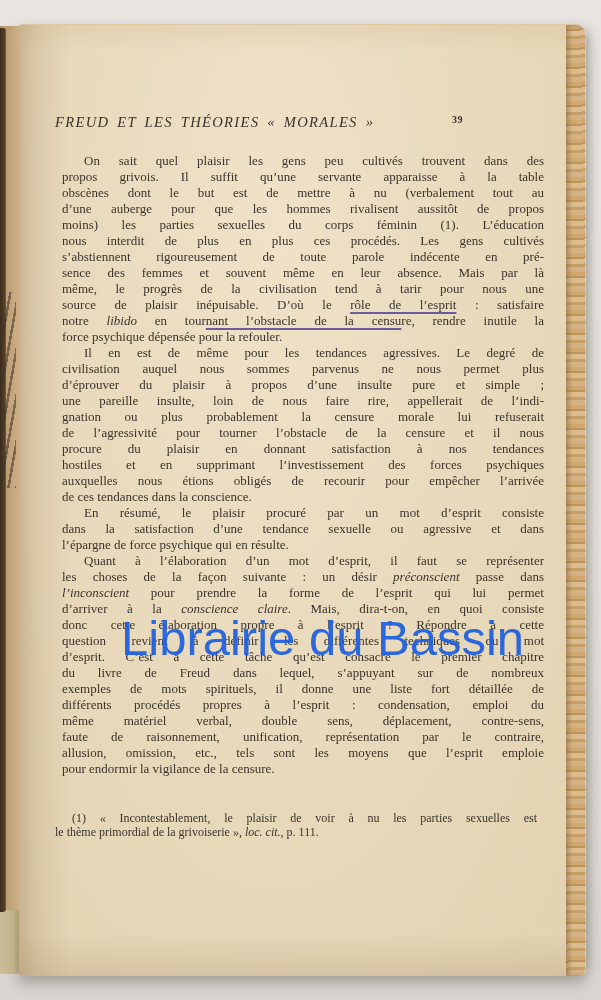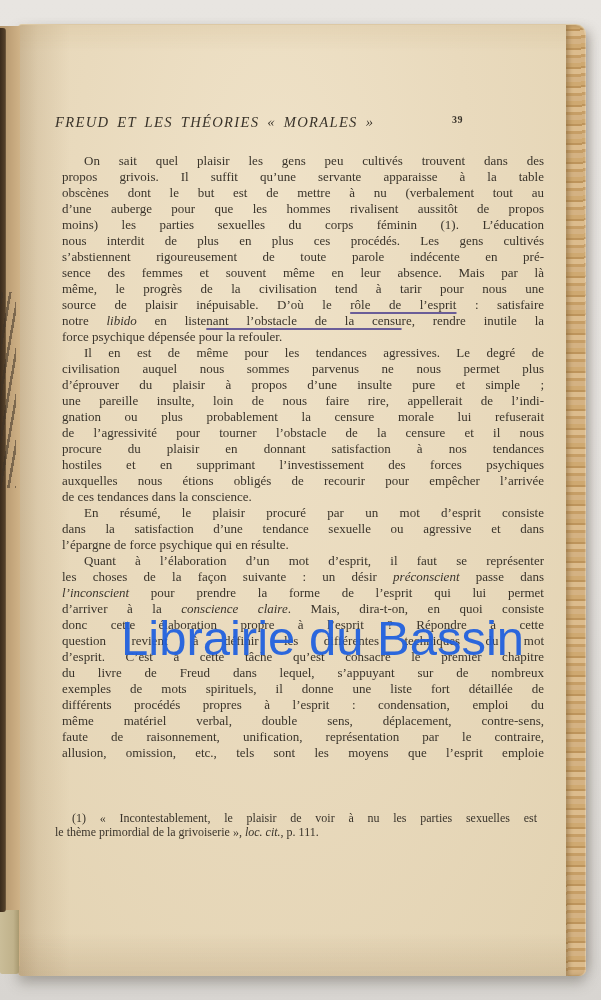--- a/index.html
+++ b/index.html
@@ -111,21 +111,21 @@
         <div class="line ind"><span>On sait quel plaisir les gens peu cultivés trouvent dans des</span></div>
         <div class="line"><span>propos grivois. Il suffit qu’une servante apparaisse à la table</span></div>
         <div class="line"><span>obscènes dont le but est de mettre à nu (verbalement tout au</span></div>
         <div class="line"><span>d’une auberge pour que les hommes rivalisent aussitôt de propos</span></div>
         <div class="line"><span>moins) les parties sexuelles du corps féminin (1). L’éducation</span></div>
         <div class="line"><span>nous interdit de plus en plus ces procédés. Les gens cultivés</span></div>
         <div class="line"><span>s’abstiennent rigoureusement de toute parole indécente en pré-</span></div>
         <div class="line"><span>sence des femmes et souvent même en leur absence. Mais par là</span></div>
         <div class="line"><span>même, le progrès de la civilisation tend à tarir pour nous une</span></div>
         <div class="line"><span>source de plaisir inépuisable. D’où le </span><span class="ul">rôle de l’esprit</span><span> : satisfaire</span></div>
-        <div class="line"><span>notre </span><span class="it">libido</span><span> en liste</span><span class="ul">nant l’obstacle de la censu</span><span>re, rendre inutile la</span></div>
+        <div class="line"><span>notre </span><span class="it">libido</span><span> en tour</span><span class="ul">nant l’obstacle de la censu</span><span>re, rendre inutile la</span></div>
         <div class="line nj"><span>force psychique dépensée pour la refouler.</span></div>
         <div class="line ind"><span>Il en est de même pour les tendances agressives. Le degré de</span></div>
         <div class="line"><span>civilisation auquel nous sommes parvenus ne nous permet plus</span></div>
         <div class="line"><span>d’éprouver du plaisir à propos d’une insulte pure et simple ;</span></div>
         <div class="line"><span>une pareille insulte, loin de nous faire rire, appellerait de l’indi-</span></div>
         <div class="line"><span>gnation ou plus probablement la censure morale lui refuserait</span></div>
         <div class="line"><span>de l’agressivité pour tourner l’obstacle de la censure et il nous</span></div>
         <div class="line"><span>procure du plaisir en donnant satisfaction à nos tendances</span></div>
         <div class="line"><span>hostiles et en supprimant l’investissement des forces psychiques</span></div>
         <div class="line"><span>auxquelles nous étions obligés de recourir pour empêcher l’arrivée</span></div>
@@ -139,20 +139,21 @@
         <div class="line"><span>d’arriver à la </span><span class="it">conscience claire</span><span>. Mais, dira-t-on, en quoi consiste</span></div>
         <div class="line"><span>donc cette élaboration propre à l’esprit ? Répondre à cette</span></div>
         <div class="line"><span>question revient à définir les différentes techniques du mot</span></div>
         <div class="line"><span>d’esprit. C’est à cette tâche qu’est consacré le premier chapitre</span></div>
         <div class="line"><span>du livre de Freud dans lequel, s’appuyant sur de nombreux</span></div>
         <div class="line"><span>exemples de mots spirituels, il donne une liste fort détaillée de</span></div>
         <div class="line"><span>différents procédés propres à l’esprit : condensation, emploi du</span></div>
         <div class="line"><span>même matériel verbal, double sens, déplacement, contre-sens,</span></div>
         <div class="line"><span>faute de raisonnement, unification, représentation par le contraire,</span></div>
         <div class="line"><span>allusion, omission, etc., tels sont les moyens que l’esprit emploie</span></div>
+        <div class="line nj"><span>pour endormir la vigilance de la censure.</span></div>
       </div>
     <div class="footnote" id="footnote">
         <div class="line ind"><span>(1) « Incontestablement, le plaisir de voir à nu les parties sexuelles est</span></div>
         <div class="line nj"><span>le thème primordial de la grivoiserie », </span><span class="it">loc. cit.</span><span>, p. 111.</span></div>
       </div>
   </div>
 
   <div class="watermark" id="watermark" style="color: rgb(32, 96, 223);">Librairie du Bassin</div>
 
 </div>

